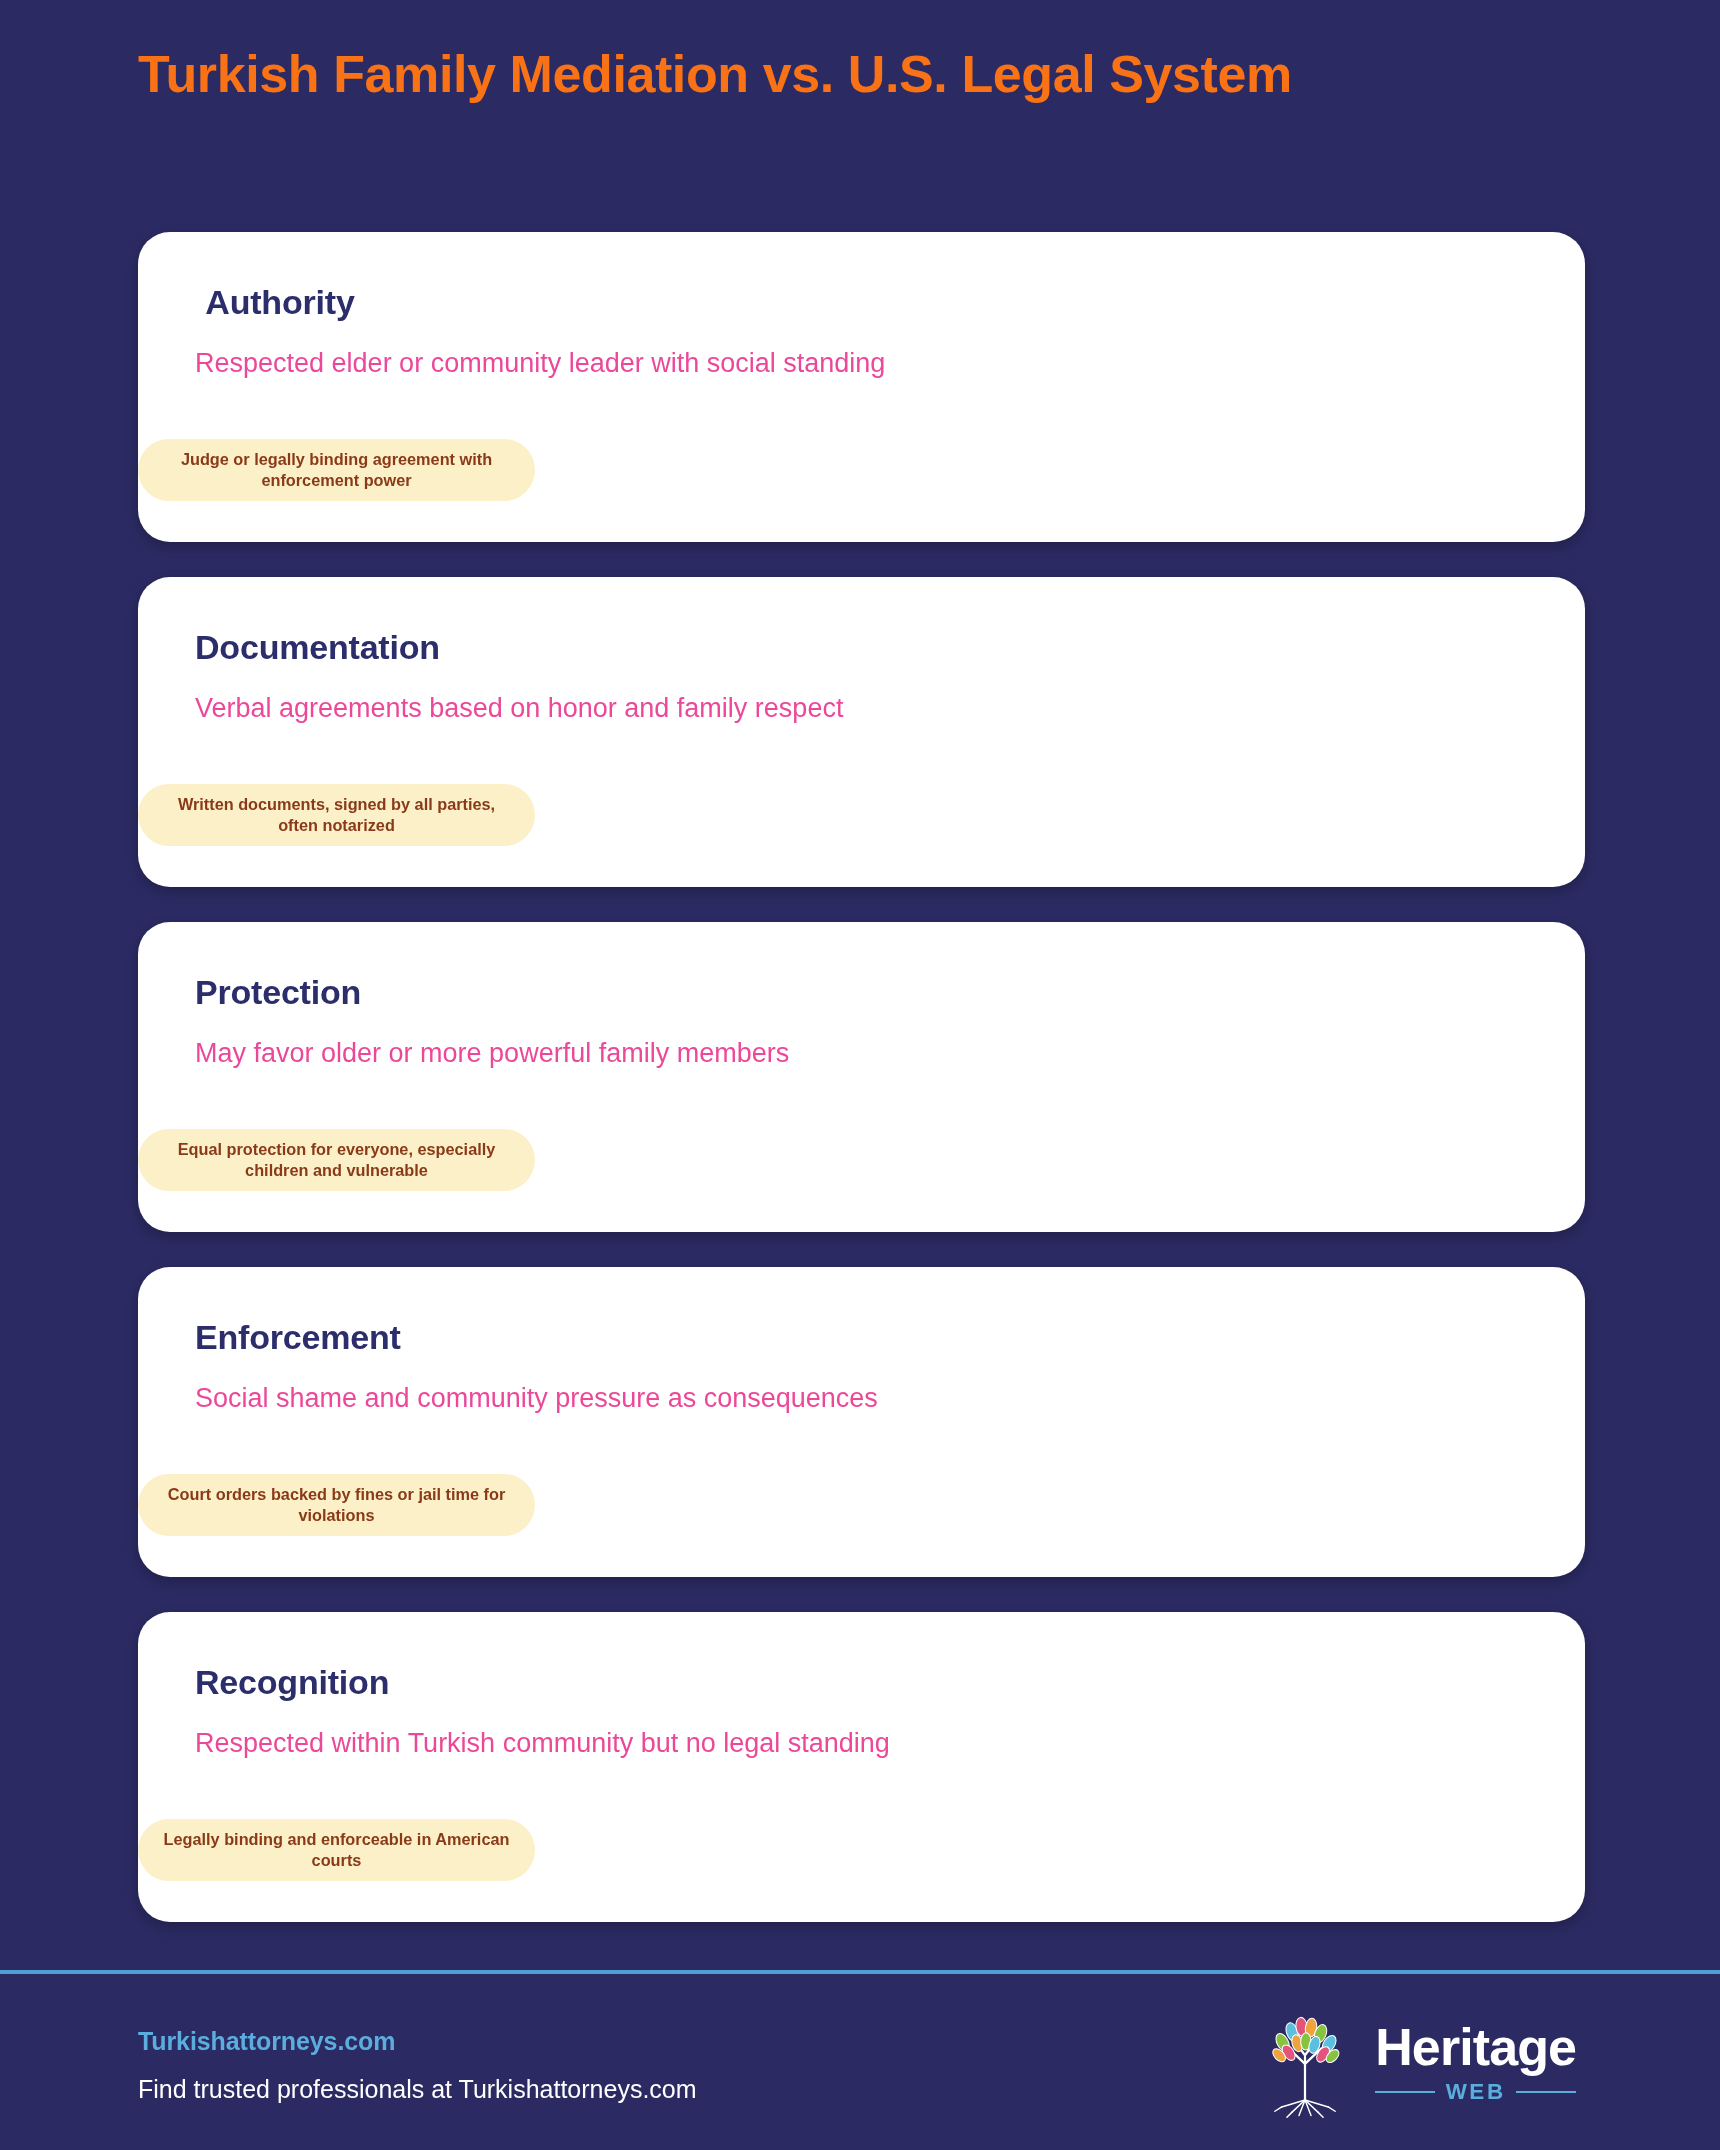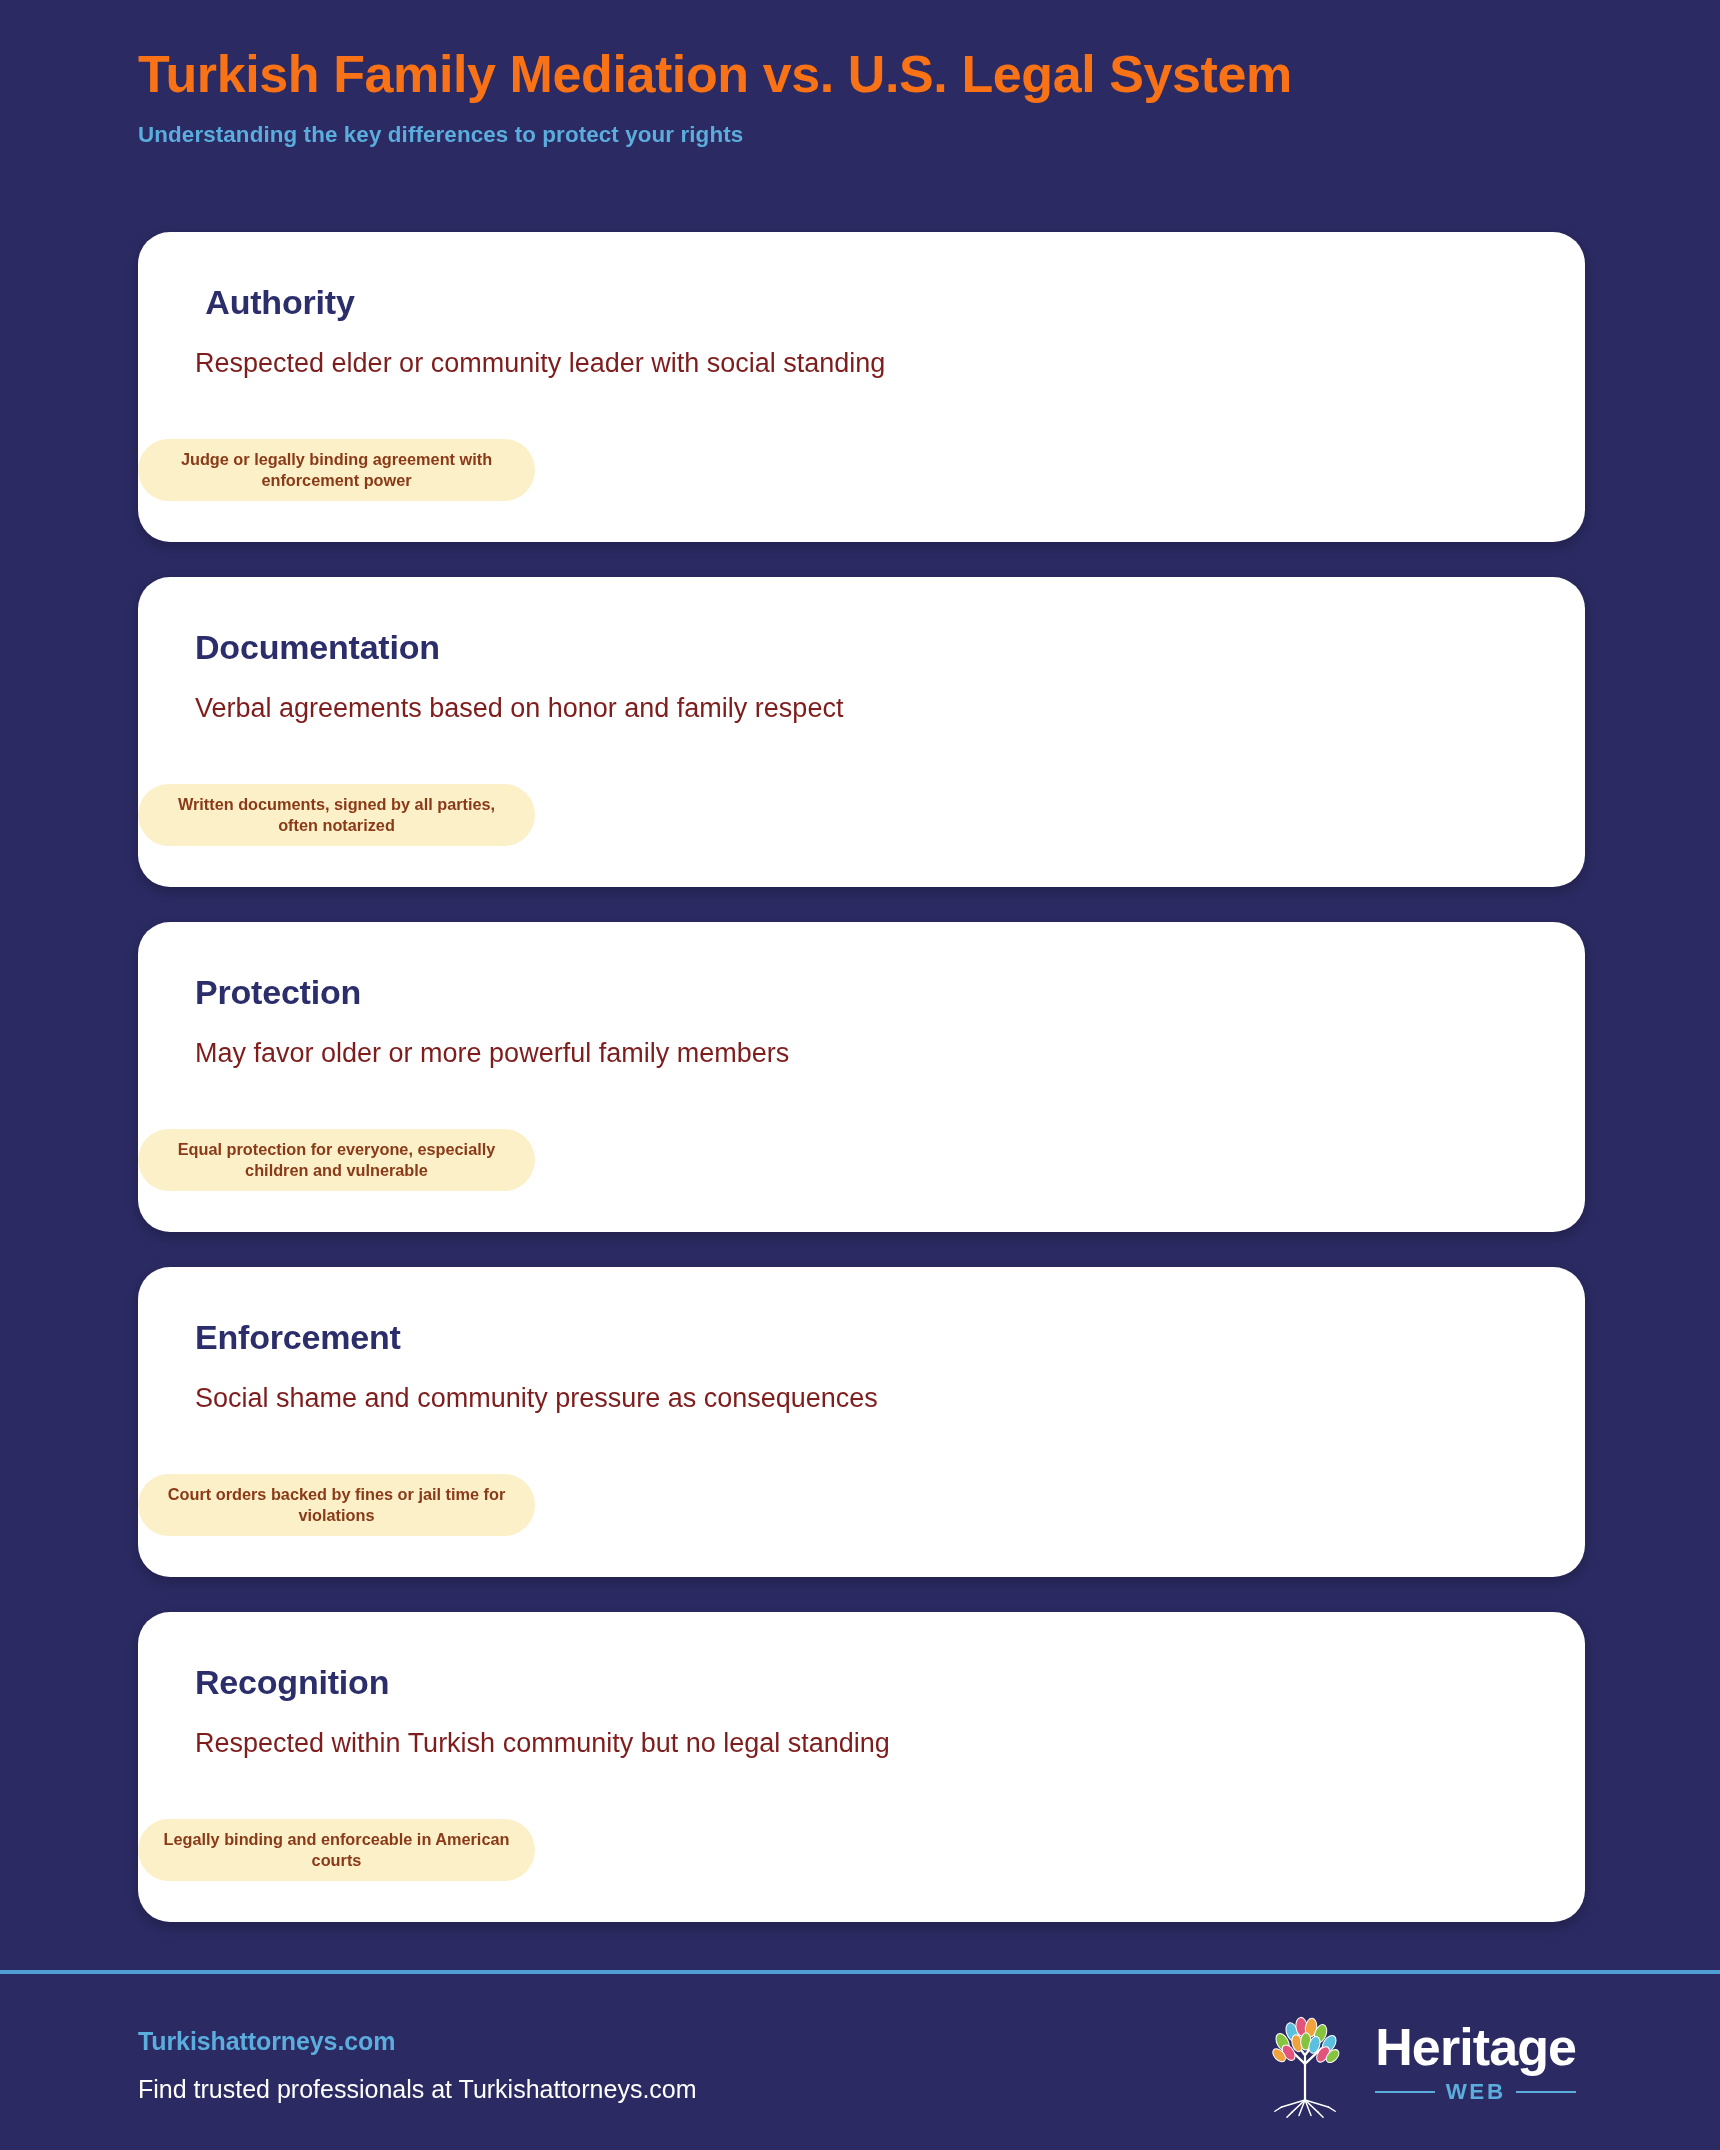--- a/index.html
+++ b/index.html
@@ -78,21 +78,21 @@
     color:#2c2d6b;
     letter-spacing:-0.2px;
     line-height:1.1;
   }
   .card-title.indented { padding-left:10.3px; }
 
   .card-desc {
     margin-top:26px;
     font-size:27px;
     font-weight:normal;
-    color:#7f1d1d;
+    color:#ec4899;
     line-height:1.25;
   }
 
   .badge-row {
     position:absolute;
     left:0; right:0;
     bottom:41px;
     display:flex;
     justify-content:flex-start;
     padding-right:67px;
@@ -180,21 +180,20 @@
     letter-spacing:2.6px;
   }
 </style>
 </head>
 <body>
 
 <div id="page">
 
   <div class="header">
     <div class="page-title">Turkish Family Mediation vs. U.S. Legal System</div>
-    <div class="page-subtitle">Understanding the key differences to protect your rights</div>
   </div>
 
   <div class="cards">
 
     <div class="card" style="--ring:#63b1de">
       <div class="card-inner">
         <div class="card-title indented">Authority</div>
         <div class="card-desc">Respected elder or community leader with social standing</div>
         <div class="badge-row">
           <div class="badge">Judge or legally binding agreement with enforcement power</div>

